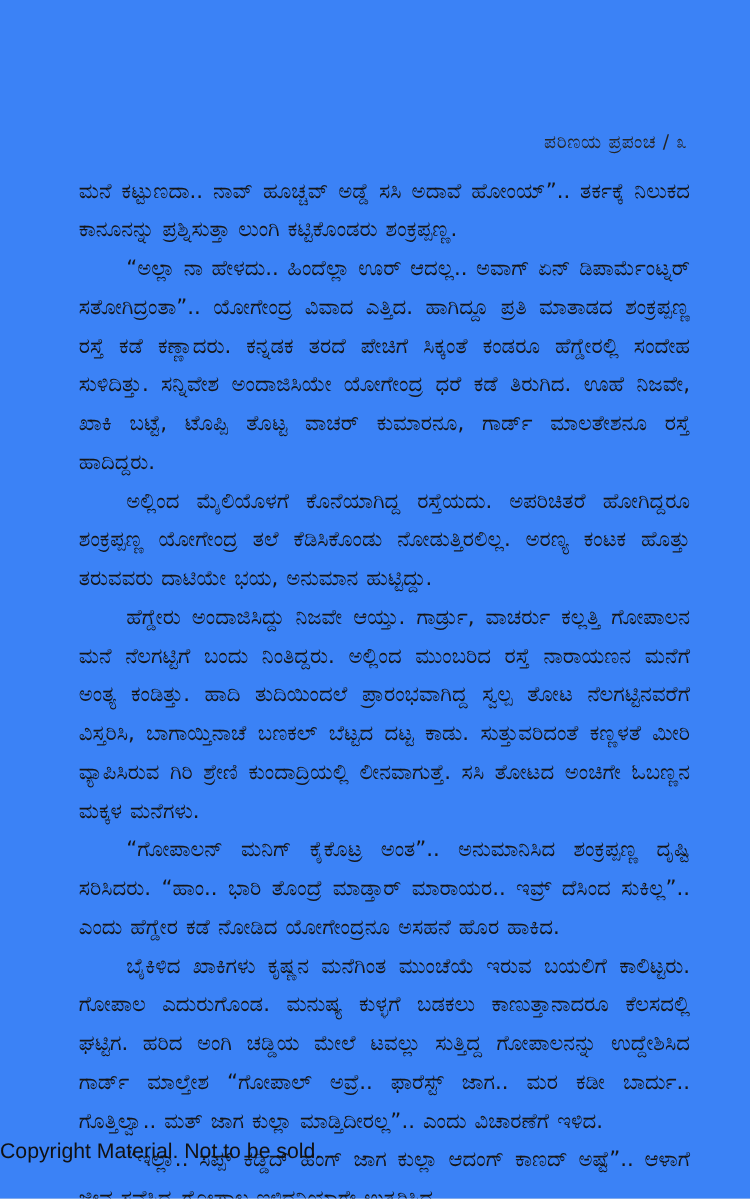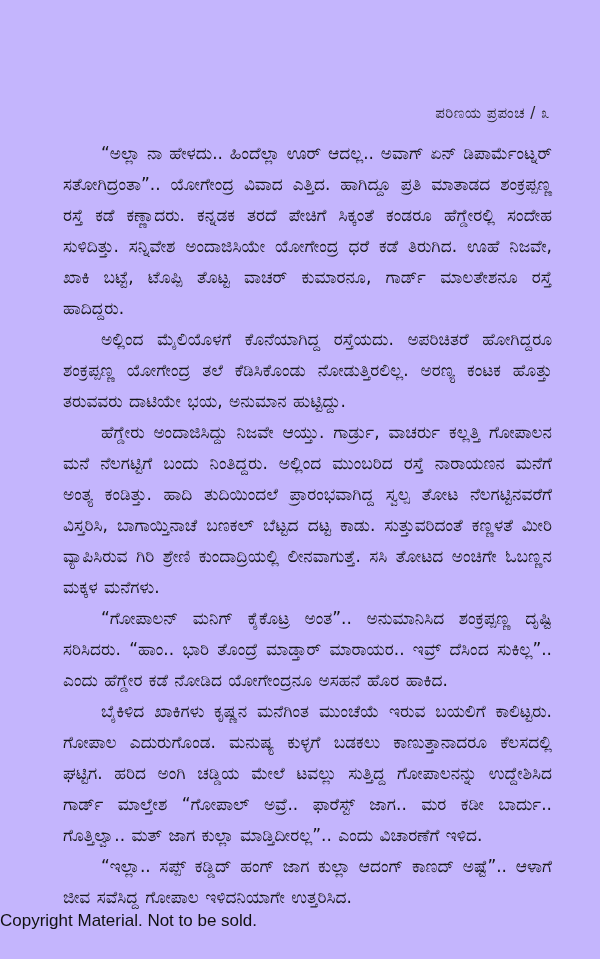--- a/index.html
+++ b/index.html
@@ -5,21 +5,21 @@
   html, body {
     margin: 0;
     padding: 0;
     background: #e8e6e2;
   }
   .page {
     position: relative;
     width: 600px;
     height: 959px;
     margin: 0 auto;
-    background: #c4b5fd;
+    background: #3b82f6;
     color: #1b1b1b;
     font-family: "DejaVu Sans", "Liberation Serif", sans-serif;
     overflow: hidden;
     box-sizing: border-box;
     padding-left: 20px;
   }
   .running-header {
     position: absolute;
     top: 104px;
     left: 63px;
@@ -60,20 +60,21 @@
   }
 </style>
 </head>
 <body>
 
 <div class="page">
 
   <div class="running-header">ಪರಿಣಯ ಪ್ರಪಂಚ / ೩</div>
 
   <div class="body-text">
+    <p class="no-indent">ಮನೆ ಕಟ್ಟುಣದಾ.. ನಾವ್ ಹೂಚ್ಚವ್ ಅಡ್ಡೆ ಸಸಿ ಅದಾವೆ ಹೋಂಯ್”.. ತರ್ಕಕ್ಕೆ ನಿಲುಕದ ಕಾನೂನನ್ನು ಪ್ರಶ್ನಿಸುತ್ತಾ ಲುಂಗಿ ಕಟ್ಟಿಕೊಂಡರು ಶಂಕ್ರಪ್ಪಣ್ಣ.</p>
     <p>“ಅಲ್ಲಾ ನಾ ಹೇಳದು.. ಹಿಂದೆಲ್ಲಾ ಊರ್ ಆದಲ್ಲ.. ಅವಾಗ್ ಏನ್ ಡಿಪಾರ್ಮೆಂಟ್ನರ್ ಸತೋಗಿದ್ರಂತಾ”.. ಯೋಗೇಂದ್ರ ವಿವಾದ ಎತ್ತಿದ. ಹಾಗಿದ್ದೂ ಪ್ರತಿ ಮಾತಾಡದ ಶಂಕ್ರಪ್ಪಣ್ಣ ರಸ್ತೆ ಕಡೆ ಕಣ್ಣಾದರು. ಕನ್ನಡಕ ತರದೆ ಪೇಚಿಗೆ ಸಿಕ್ಕಂತೆ ಕಂಡರೂ ಹೆಗ್ಡೇರಲ್ಲಿ ಸಂದೇಹ ಸುಳಿದಿತ್ತು. ಸನ್ನಿವೇಶ ಅಂದಾಜಿಸಿಯೇ ಯೋಗೇಂದ್ರ ಧರೆ ಕಡೆ ತಿರುಗಿದ. ಊಹೆ ನಿಜವೇ, ಖಾಕಿ ಬಟ್ಟೆ, ಟೊಪ್ಪಿ ತೊಟ್ಟ ವಾಚರ್ ಕುಮಾರನೂ, ಗಾರ್ಡ್ ಮಾಲತೇಶನೂ ರಸ್ತೆ ಹಾದಿದ್ದರು.</p>
     <p>ಅಲ್ಲಿಂದ ಮೈಲಿಯೊಳಗೆ ಕೊನೆಯಾಗಿದ್ದ ರಸ್ತೆಯದು. ಅಪರಿಚಿತರೆ ಹೋಗಿದ್ದರೂ ಶಂಕ್ರಪ್ಪಣ್ಣ ಯೋಗೇಂದ್ರ ತಲೆ ಕೆಡಿಸಿಕೊಂಡು ನೋಡುತ್ತಿರಲಿಲ್ಲ. ಅರಣ್ಯ ಕಂಟಕ ಹೊತ್ತು ತರುವವರು ದಾಟಿಯೇ ಭಯ, ಅನುಮಾನ ಹುಟ್ಟಿದ್ದು.</p>
     <p>ಹೆಗ್ಡೇರು ಅಂದಾಜಿಸಿದ್ದು ನಿಜವೇ ಆಯ್ತು. ಗಾರ್ಡ್ರು, ವಾಚರ್ರು ಕಲ್ಲತ್ತಿ ಗೋಪಾಲನ ಮನೆ ನೆಲಗಟ್ಟಿಗೆ ಬಂದು ನಿಂತಿದ್ದರು. ಅಲ್ಲಿಂದ ಮುಂಬರಿದ ರಸ್ತೆ ನಾರಾಯಣನ ಮನೆಗೆ ಅಂತ್ಯ ಕಂಡಿತ್ತು. ಹಾದಿ ತುದಿಯಿಂದಲೆ ಪ್ರಾರಂಭವಾಗಿದ್ದ ಸ್ವಲ್ಪ ತೋಟ ನೆಲಗಟ್ಟಿನವರೆಗೆ ವಿಸ್ತರಿಸಿ, ಬಾಗಾಯ್ತಿನಾಚೆ ಬಣಕಲ್ ಬೆಟ್ಟದ ದಟ್ಟ ಕಾಡು. ಸುತ್ತುವರಿದಂತೆ ಕಣ್ಣಳತೆ ಮೀರಿ ವ್ಯಾಪಿಸಿರುವ ಗಿರಿ ಶ್ರೇಣಿ ಕುಂದಾದ್ರಿಯಲ್ಲಿ ಲೀನವಾಗುತ್ತೆ. ಸಸಿ ತೋಟದ ಅಂಚಿಗೇ ಓಬಣ್ಣನ ಮಕ್ಕಳ ಮನೆಗಳು.</p>
     <p>“ಗೋಪಾಲನ್ ಮನಿಗ್ ಕೈಕೊಟ್ರ ಅಂತ”.. ಅನುಮಾನಿಸಿದ ಶಂಕ್ರಪ್ಪಣ್ಣ ದೃಷ್ಟಿ ಸರಿಸಿದರು. “ಹಾಂ.. ಭಾರಿ ತೊಂದ್ರೆ ಮಾಡ್ತಾರ್ ಮಾರಾಯರ.. ಇವ್ರ್ ದೆಸಿಂದ ಸುಕಿಲ್ಲ”.. ಎಂದು ಹೆಗ್ಡೇರ ಕಡೆ ನೋಡಿದ ಯೋಗೇಂದ್ರನೂ ಅಸಹನೆ ಹೊರ ಹಾಕಿದ.</p>
     <p>ಬೈಕಿಳಿದ ಖಾಕಿಗಳು ಕೃಷ್ಣನ ಮನೆಗಿಂತ ಮುಂಚೆಯೆ ಇರುವ ಬಯಲಿಗೆ ಕಾಲಿಟ್ಟರು. ಗೋಪಾಲ ಎದುರುಗೊಂಡ. ಮನುಷ್ಯ ಕುಳ್ಳಗೆ ಬಡಕಲು ಕಾಣುತ್ತಾನಾದರೂ ಕೆಲಸದಲ್ಲಿ ಘಟ್ಟಿಗ. ಹರಿದ ಅಂಗಿ ಚಡ್ಡಿಯ ಮೇಲೆ ಟವಲ್ಲು ಸುತ್ತಿದ್ದ ಗೋಪಾಲನನ್ನು ಉದ್ದೇಶಿಸಿದ ಗಾರ್ಡ್ ಮಾಲ್ತೇಶ “ಗೋಪಾಲ್ ಅವ್ರೆ.. ಫಾರೆಸ್ಟ್ ಜಾಗ.. ಮರ ಕಡೀ ಬಾರ್ದು.. ಗೊತ್ತಿಲ್ವಾ.. ಮತ್ ಜಾಗ ಕುಲ್ಲಾ ಮಾಡ್ತಿದೀರಲ್ಲ”.. ಎಂದು ವಿಚಾರಣೆಗೆ ಇಳಿದ.</p>
     <p>“ಇಲ್ಲಾ.. ಸಪ್ಪ್ ಕಡ್ಡಿದ್ ಹಂಗ್ ಜಾಗ ಕುಲ್ಲಾ ಆದಂಗ್ ಕಾಣದ್ ಅಷ್ಟೆ”.. ಆಳಾಗೆ ಜೀವ ಸವೆಸಿದ್ದ ಗೋಪಾಲ ಇಳಿದನಿಯಾಗೇ ಉತ್ತರಿಸಿದ.</p>
 
   </div>
 
   <div class="page-footer">Copyright Material. Not to be sold.</div>

